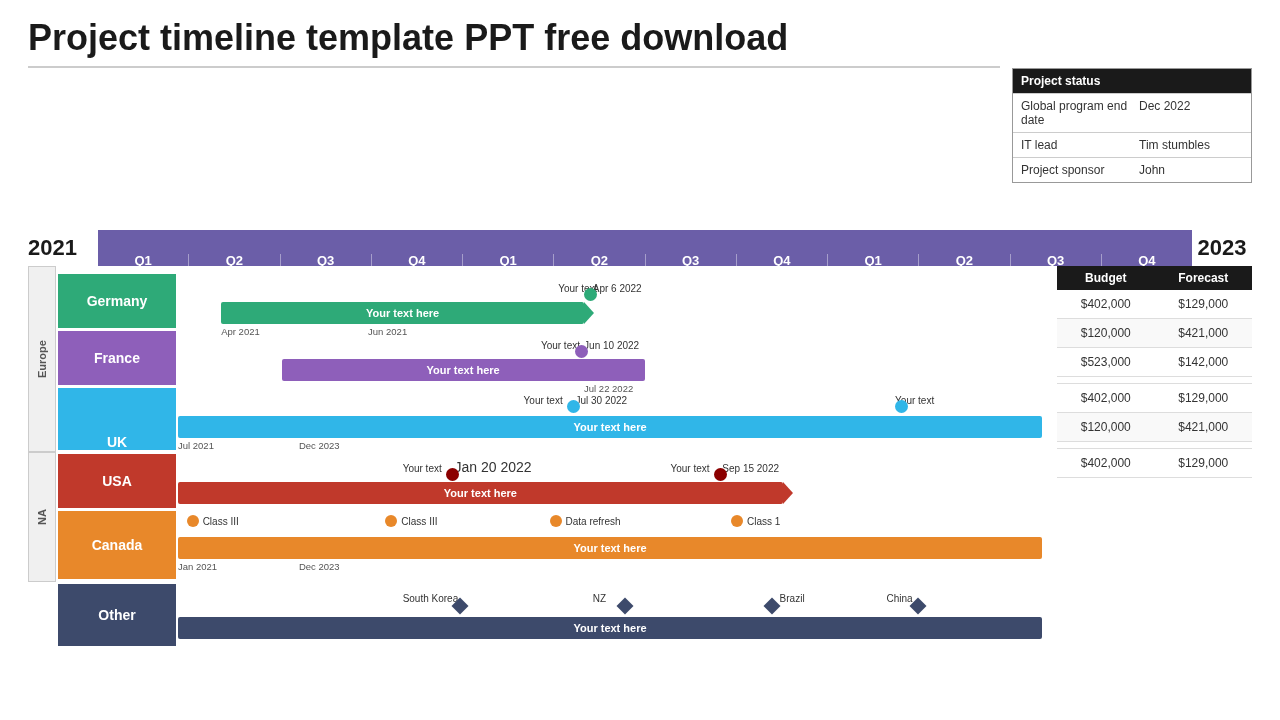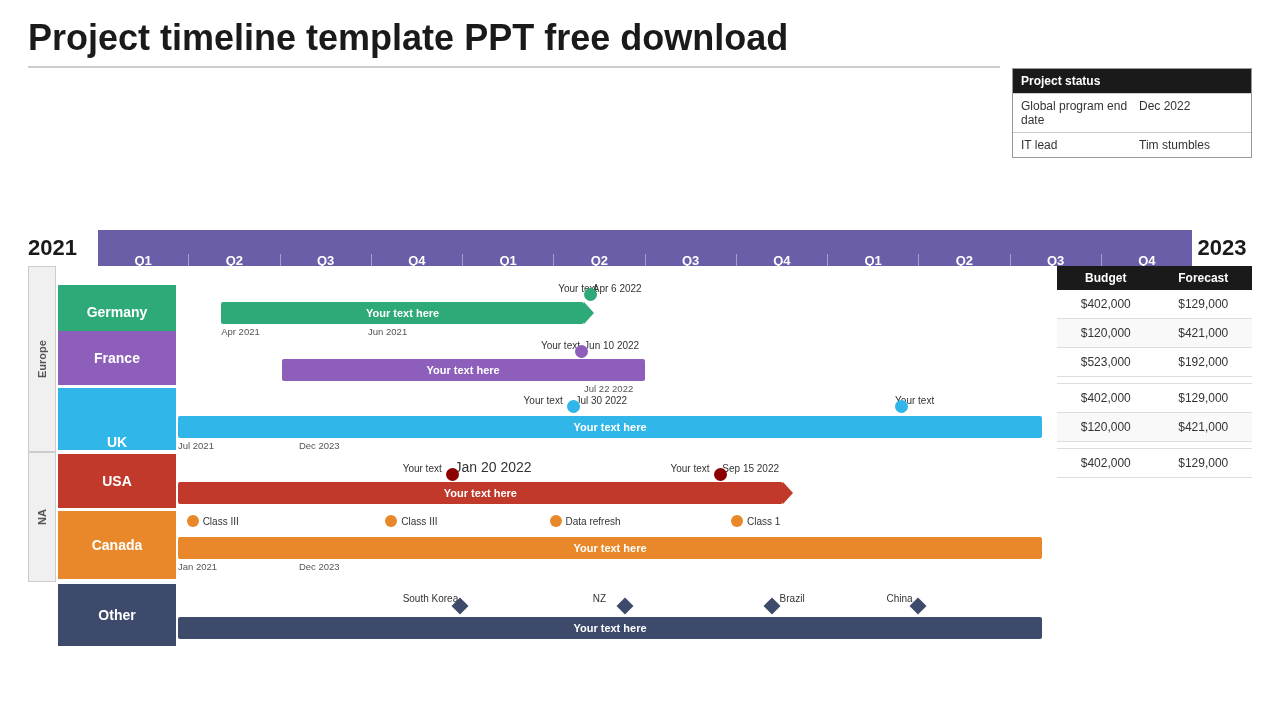--- a/index.html
+++ b/index.html
@@ -235,20 +235,24 @@
 
 <div class="project-status">
   <div class="project-status-header">Project status</div>
   <div class="project-status-row">
     <span class="label">Global program end date</span>
     <span class="value">Dec 2022</span>
   </div>
   <div class="project-status-row">
     <span class="label">IT lead</span>
     <span class="value">Tim stumbles</span>
+  </div>
+  <div class="project-status-row">
+    <span class="label">Project sponsor</span>
+    <span class="value">John</span>
   </div>
 </div>
 
 <div class="timeline-container">
   <div class="timeline-header-row">
     <span class="year-label-left">2021</span>
     <div class="quarters-bar">
       <div class="quarter-cell">Q1</div>
       <div class="quarter-cell">Q2</div>
       <div class="quarter-cell">Q3</div>
@@ -269,21 +273,21 @@
 <div class="gantt-area">
 
   <div class="region-label" style="top: 0px; height: 186px;">
     <span>Europe</span>
   </div>
 
   <div class="region-label" style="top: 186px; height: 130px;">
     <span>NA</span>
   </div>
 
-  <div class="country-label" style="top: 8px; height: 54px; background:#2eaa78;margin-top:11px;">
+  <div class="country-label" style="top: 8px; height: 54px; background:#2eaa78;">
     <span>Germany</span>
   </div>
 
   <div class="gantt-row" style="top: 8px; height: 54px;">
 
     <div style="position:absolute; left:44%; top:4px;">
       <span style="font-size:10px;color:#333;">Your text</span>
     </div>
     <div style="position:absolute; left:48%; top:4px;">
       <span style="font-size:10px;color:#333;">Apr 6 2022</span>
@@ -434,21 +438,21 @@
       <div class="budget-cell">$129,000</div>
     </div>
 
     <div class="budget-row" style="background:#f9f9f9;">
       <div class="budget-cell">$120,000</div>
       <div class="budget-cell">$421,000</div>
     </div>
 
     <div class="budget-row" style="background:#fff;">
       <div class="budget-cell">$523,000</div>
-      <div class="budget-cell">$192,000</div>
+      <div class="budget-cell">$142,000</div>
     </div>
 
     <div style="height:6px;"></div>
 
     <div class="budget-row" style="background:#fff; border-top:1px solid #ddd;">
       <div class="budget-cell">$402,000</div>
       <div class="budget-cell">$129,000</div>
     </div>
 
     <div class="budget-row" style="background:#f9f9f9;">

